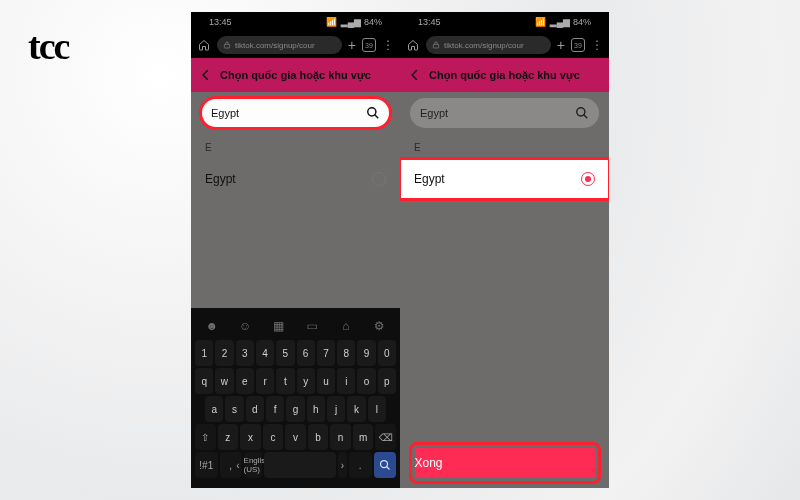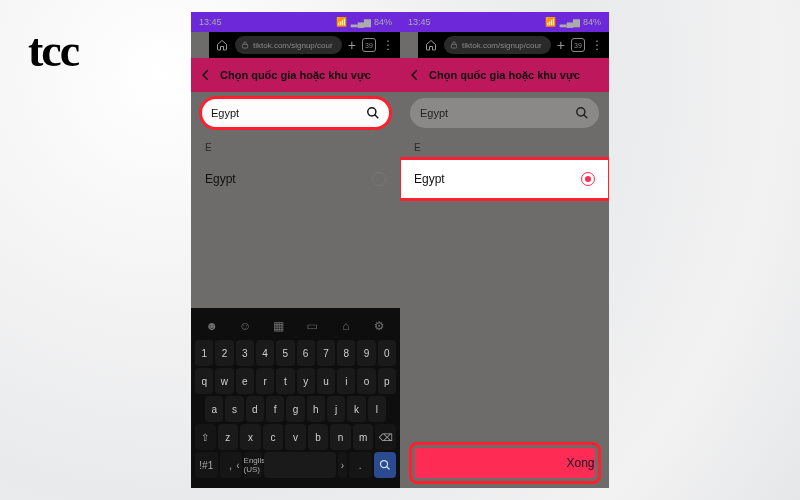--- a/index.html
+++ b/index.html
@@ -4,21 +4,21 @@
 <style>
   * { box-sizing: border-box; margin: 0; padding: 0; }
   html, body { width: 800px; height: 500px; overflow: hidden; font-family: -apple-system, Helvetica, Arial, sans-serif; }
   body {
     background: radial-gradient(circle at 20% 15%, #ffffff 0%, #f3f3f4 30%, #e9eaeb 55%, #f2f2f3 80%, #e6e7e8 100%);
     position: relative;
   }
   .logo {
     position: absolute;
     top: 24px; left: 28px;
-    font-size: 46px;
+    font-size: 38px;
     font-weight: 600;
     letter-spacing: -2px;
     color: #000;
     font-family: Georgia, 'Times New Roman', serif;
   }
   .stage {
     position: absolute;
     top: 12px;
     left: 50%;
     transform: translateX(-50%);
@@ -29,37 +29,36 @@
   .phone {
     width: 209px;
     height: 476px;
     background: #6e6b6b;
     position: relative;
     overflow: hidden;
   }
   
   .statusbar {
     height: 20px;
-    background: #6d28d9;
+    background: #000000;
     color: #ababab;
     font-size: 9px;
     display: flex; align-items: center; justify-content: space-between;
-    padding: 0 8px;
+    padding: 0 18px;
   }
   .statusbar .right { display: flex; gap: 3px; align-items: center; }
   .sicon { font-size: 9px; }
   
   .browserbar {
     height: 26px;
     background: #000;
     color: #9a9a9a;
     display: flex; align-items: center; gap: 6px;
     padding: 0 6px;
     font-size: 10px;
-    margin-left: 18px;
   }
   .homebtn { width: 14px; height: 14px; display:flex;align-items:center;justify-content:center; }
   .urlpill {
     flex: 1;
     background: #2a2a2a;
     border-radius: 12px;
     height: 18px;
     display: flex; align-items: center; gap: 4px;
     padding: 0 6px;
     color: #8a8a8a;
@@ -153,26 +152,26 @@
   .key.space { flex: 3.2; font-size:9px; }
   .key.enter { background:#2b4a8f; }
   .krow.r3 { padding: 0 10px; }
   
   .donewrap {
     position:absolute; left:0; right:0; bottom:10px;
     display:flex; justify-content:center;
   }
   .donebtn {
     background:#fe2c55;
-    color:#0f172a;
+    color:#ffffff;
     font-size:12px;
     font-weight:500;
     padding: 8px 0;
     width: 180px;
-    text-align:right;
+    text-align:left;
     border-radius: 2px;
   }
   .donehl { outline:3px solid #ff1f2f; outline-offset:3px; }
   svg { display:block; }
 </style>
 </head>
 <body>
 
 <div class="logo">tcc</div>
 

